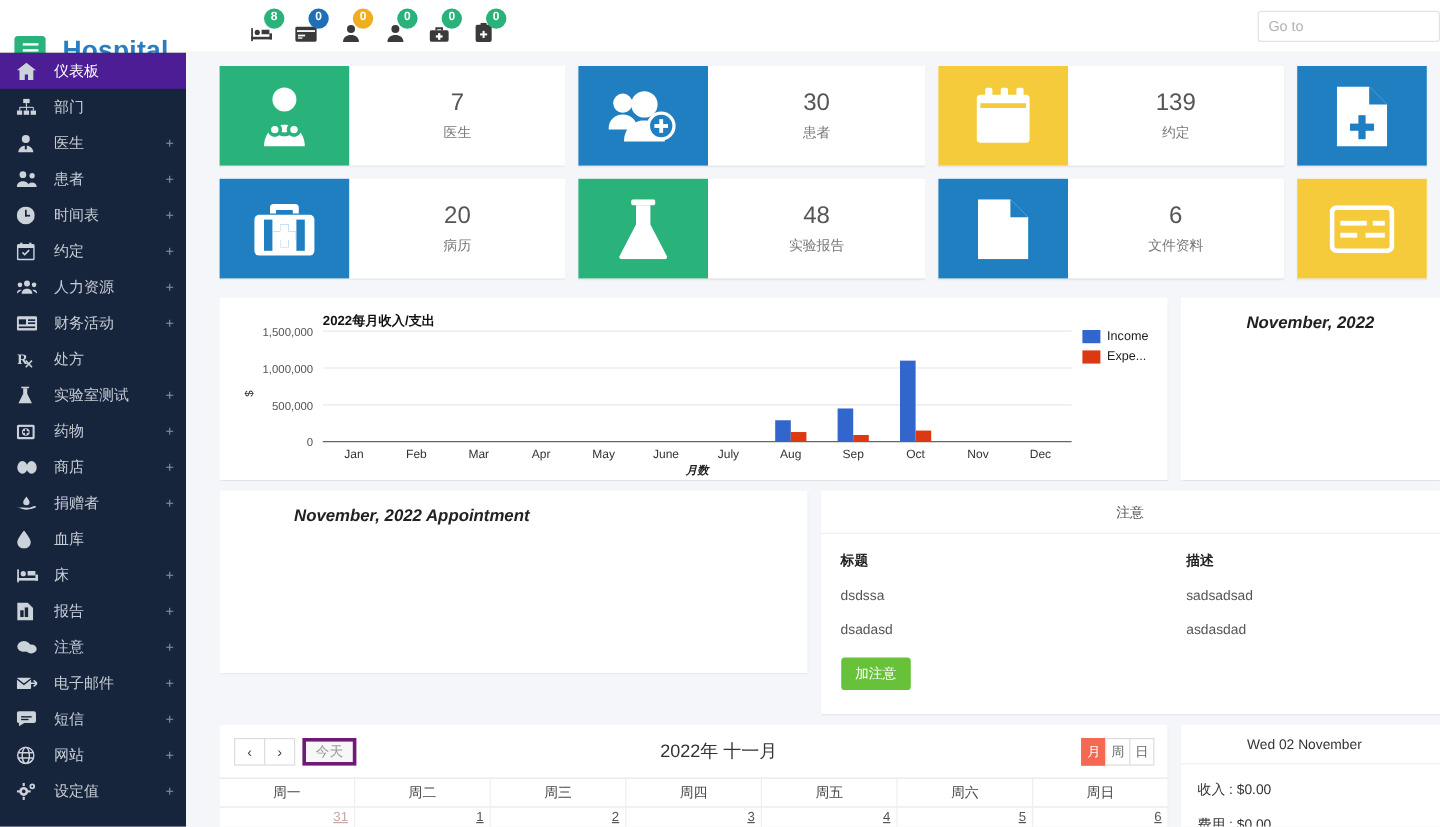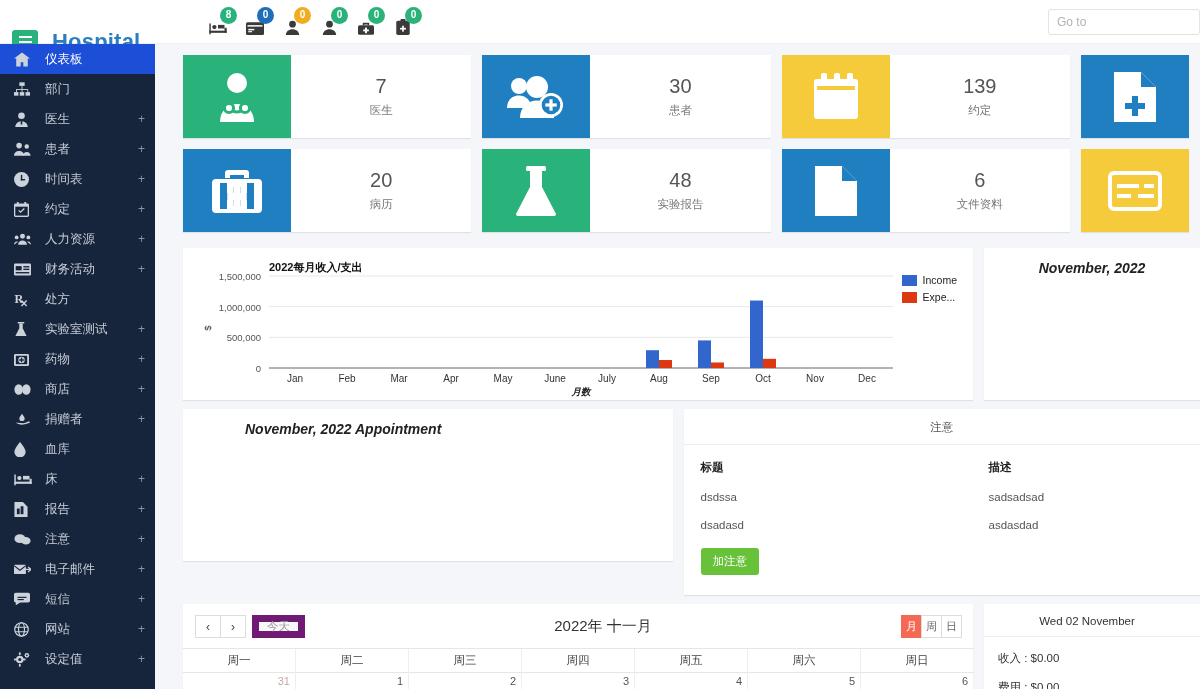--- a/index.html
+++ b/index.html
@@ -52,21 +52,21 @@
 
   
   .sidebar {
     position: absolute; top: 44px; left: 0; width: 155px; height: 645px;
     background: #16243c; overflow: hidden;
   }
   .nav-item {
     display: flex; align-items: center; height: 30px; padding: 0 10px 0 14px;
     color: #c7cdd6; font-size: 12.5px; cursor: pointer; position: relative;
   }
-  .nav-item.active { background: #1d4ed8; color: #fff; }
+  .nav-item.active { background: #4c1d95; color: #fff; }
   .nav-ico {
     width: 22px; height: 16px; margin-right: 9px; flex: 0 0 22px;
     display: flex; align-items: center; justify-content: flex-start; color: #ccd2da;
   }
   .nav-ico svg { display: block; }
   .nav-label { flex: 1; white-space: nowrap; }
   .nav-plus { color: #8892a0; font-size: 12px; line-height: 1; }
 
   
   .main { position: absolute; top: 44px; left: 155px; width: 1045px; height: 645px; overflow: hidden; }
@@ -138,42 +138,42 @@
 
   
   .cal-toolbar { display: flex; align-items: center; padding: 11px 12px 10px 12px; }
   .cal-nav { display: flex; }
   .cal-btn {
     width: 26px; height: 23px; border: 1px solid #ddd; background: #fff;
     display: flex; align-items: center; justify-content: center; cursor: pointer;
     font-size: 12px; color: #444; margin-right: -1px;
   }
   .cal-today {
-    height: 23px; border: 7px solid #701a75; background: #f7f7f7; color: #999;
+    height: 23px; border: 3px solid #701a75; background: #f7f7f7; color: #999;
     padding: 0 8px; display: flex; align-items: center; font-size: 11.5px;
     margin-left: 7px; cursor: pointer;
   }
   .cal-title { flex: 1; text-align: center; font-size: 15px; color: #333; }
   .cal-views { display: flex; }
   .cal-view {
     width: 21px; height: 23px; border: 1px solid #ddd; background: #fff;
     display: flex; align-items: center; justify-content: center; font-size: 11px;
     color: #666; margin-right: -1px; cursor: pointer;
   }
   .cal-view.active { background: #f56954; border-color: #f56954; color: #fff; }
   .cal-grid { display: flex; border-top: 1px solid #e6e6e6; }
   .cal-col { flex: 1; border-right: 1px solid #eee; }
   .cal-col:last-child { border-right: none; }
   .cal-dayname {
     height: 24px; display: flex; align-items: center; justify-content: center;
     font-size: 11.5px; color: #444; border-bottom: 1px solid #e6e6e6;
   }
   .cal-cell { height: 30px; position: relative; }
   .cal-daynum {
-    position: absolute; right: 5px; top: 2px; font-size: 11px; color: #555;
+    position: absolute; right: 5px; top: 2px; font-size: 11px; color: #555; text-decoration: underline;
   }
   .cal-daynum.muted { color: #c6a8a8; }
   .cal-event { position: absolute; left: 1px; right: 1px; bottom: 2px; height: 6px; }
 
   
   .sp-line { font-size: 11.5px; color: #333; padding: 14px 0 0 14px; }
   .sp-head { text-align: center; font-size: 11.5px; color: #333; padding: 11px 10px 9px 0; border-bottom: 1px solid #eee; }
 </style>
 </head>
 <body>

